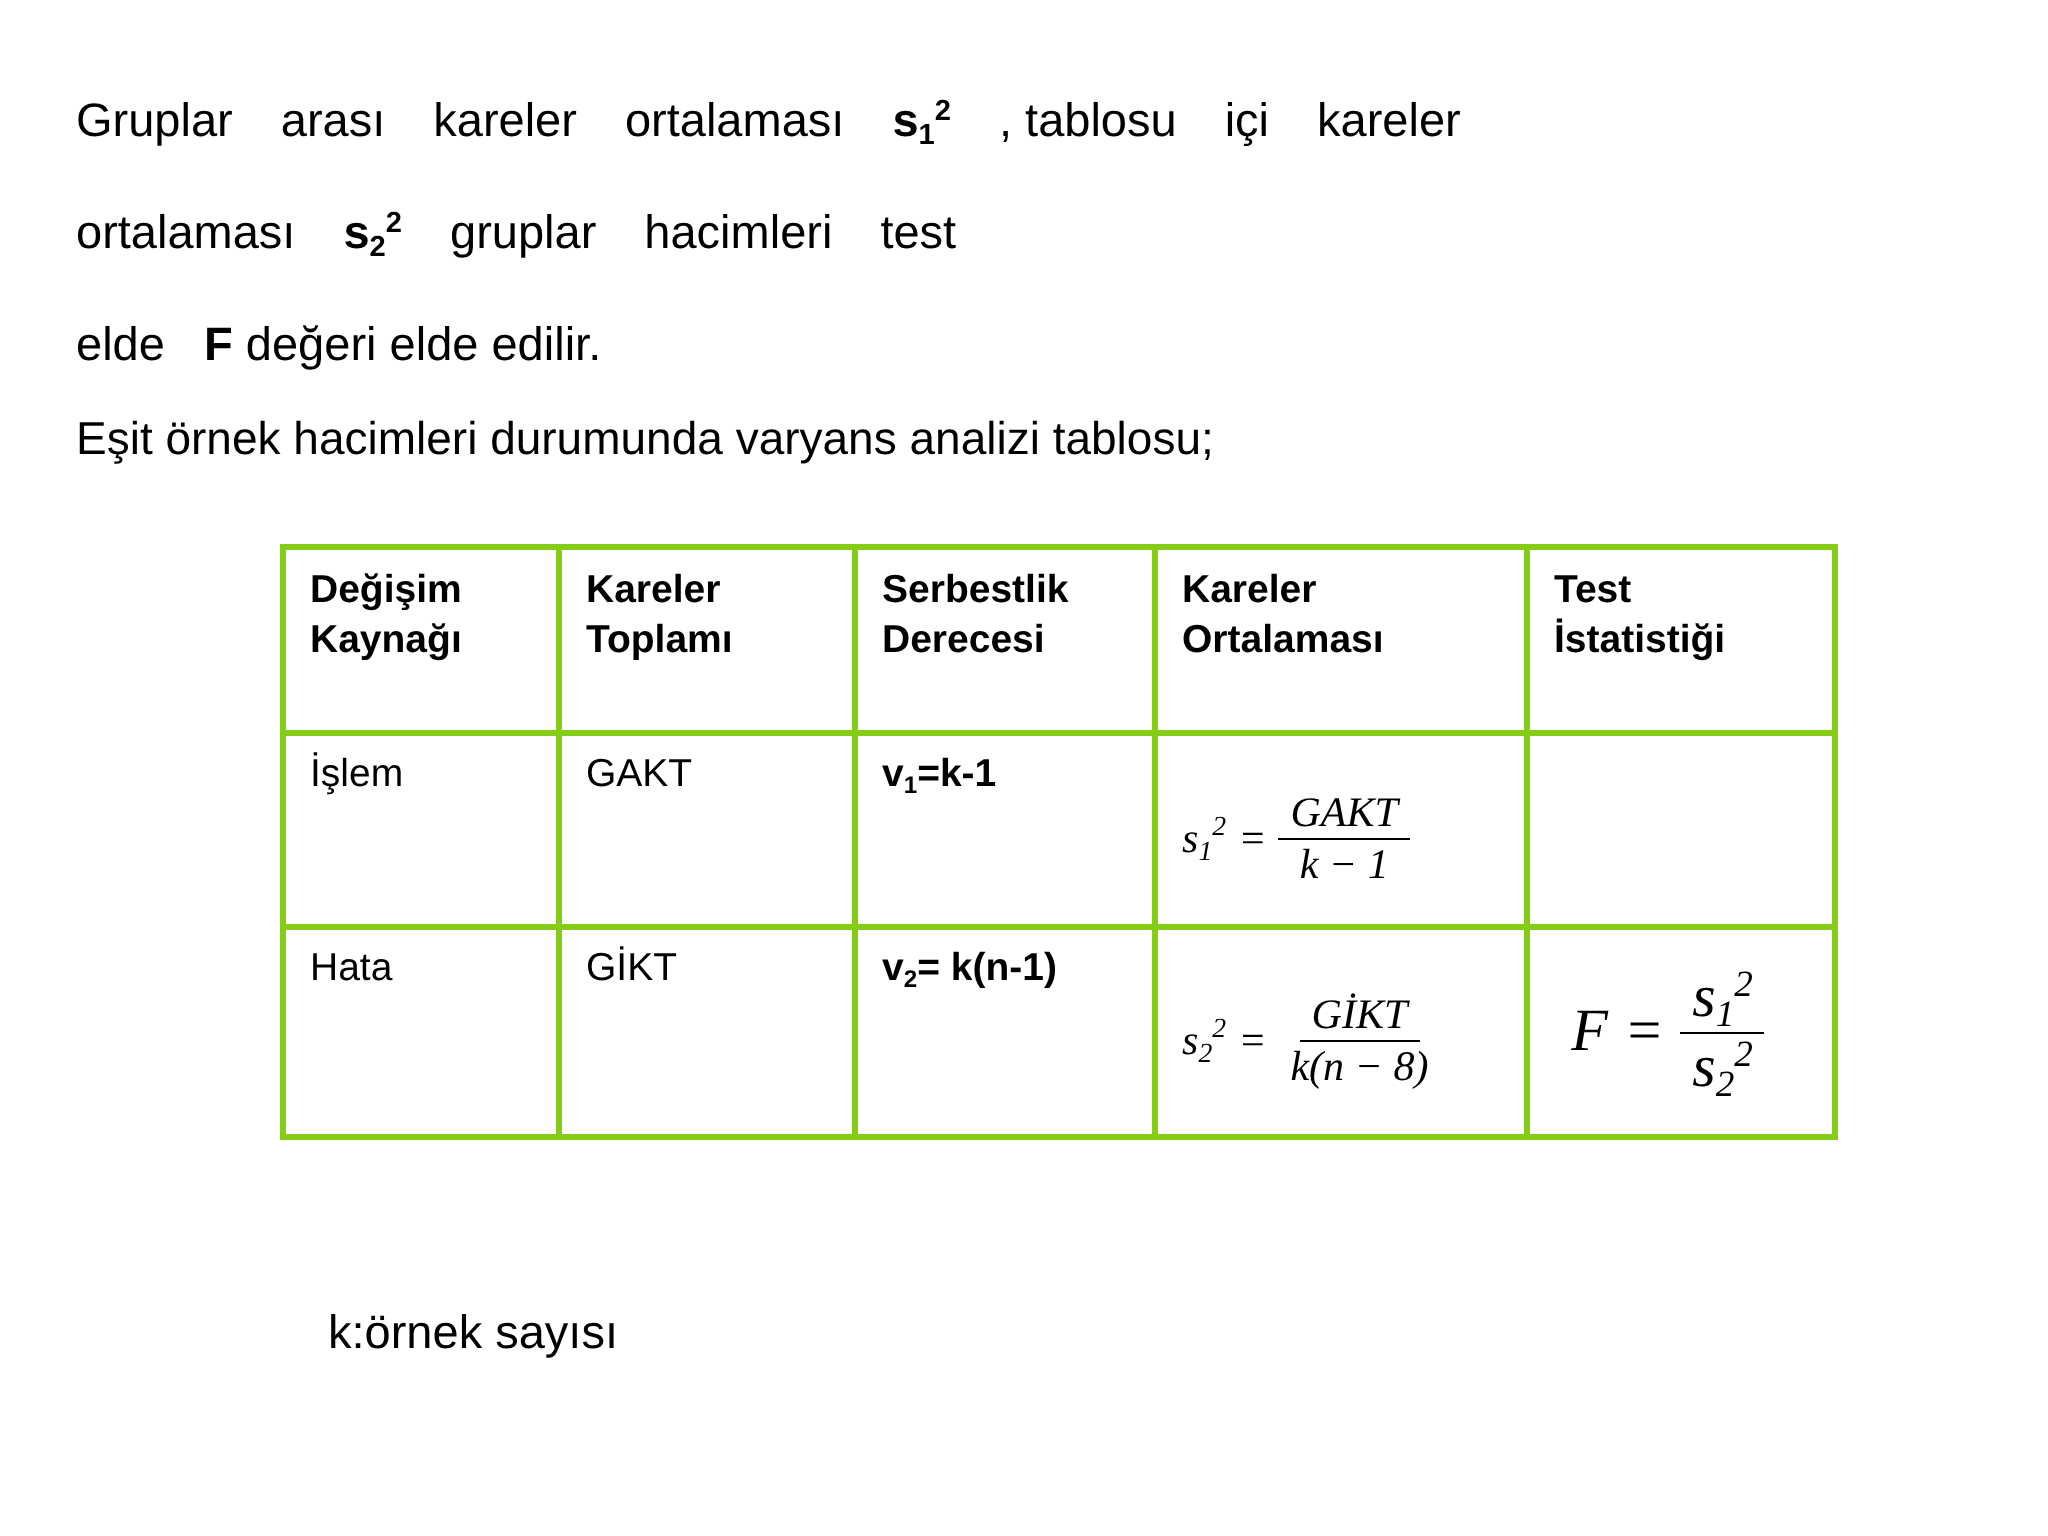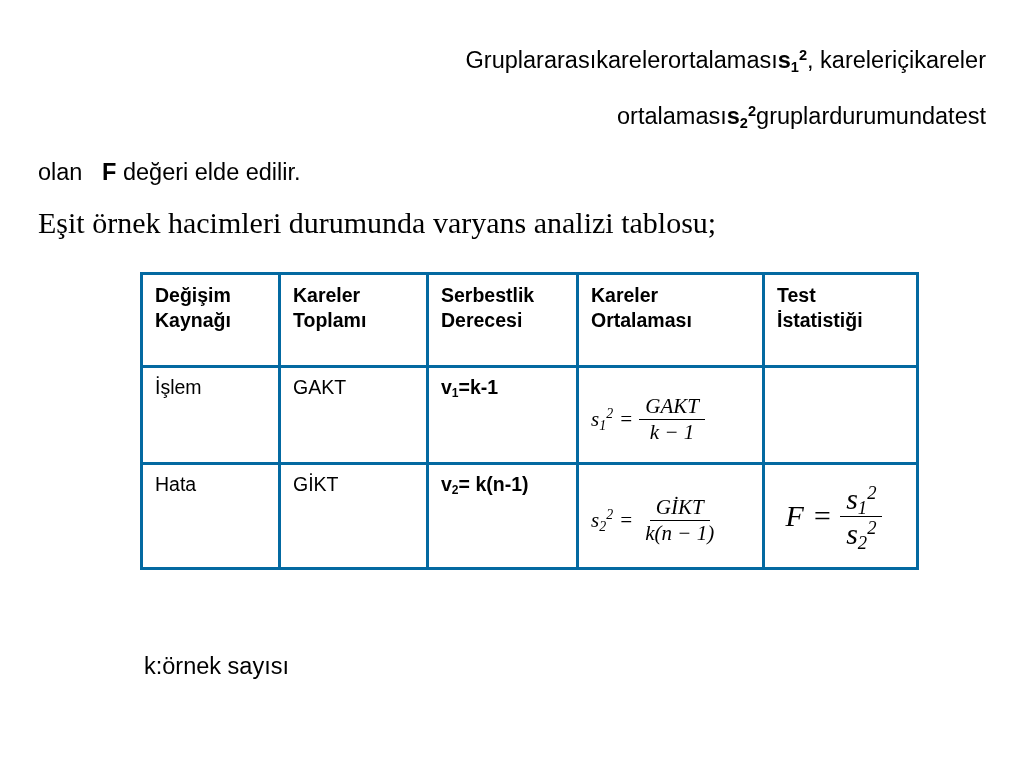--- a/index.html
+++ b/index.html
@@ -32,52 +32,52 @@
     line-height: 56px;
     text-align: justify;
     text-justify: inter-word;
   }
   .intro .line {
     display: block;
     white-space: nowrap;
   }
   .intro .just {
     display: flex;
-    justify-content: flex-end;
+    justify-content: flex-start;
+    gap: 24px;
   }
   .bold { font-weight: bold; }
   sub, sup {
     font-size: 0.62em;
     line-height: 0;
   }
   sub { vertical-align: -0.28em; }
   sup { vertical-align: 0.55em; }
 
   .subtitle {
     position: absolute;
     left: 38px;
     top: 206px;
-    font-size: 30px;
+    font-size: 23px;
     white-space: nowrap;
-    font-family: Liberation Serif, serif;
   }
 
   
   .tbl-wrap {
     position: absolute;
     left: 140px;
     top: 272px;
   }
   table.anova {
     border-collapse: collapse;
     table-layout: fixed;
     width: 776px;
   }
   table.anova td, table.anova th {
-    border: 3px solid #0369a1;
+    border: 3px solid #84cc16;
     padding: 8px 25px 8px 12px;
     vertical-align: top;
     text-align: left;
     font-size: 19.5px;
     font-weight: normal;
   }
   table.anova thead th {
     font-weight: bold;
     line-height: 1.28;
     height: 74px;
@@ -146,47 +146,47 @@
   }
 
   
   .notes {
     position: absolute;
     left: 144px;
     top: 640px;
     font-size: 23.5px;
     line-height: 52px;
   }
-  .notes div { white-space: nowrap; }
+  .notes div { white-space: nowrap; margin-left: 20px; }
 </style>
 </head>
 <body>
 
 <div class="page">
 
   <div class="intro">
     <span class="line just">
       <span>Gruplar</span>
       <span>arası</span>
       <span>kareler</span>
       <span>ortalaması</span>
       <span class="bold"><span>s</span><sub>1</sub><sup>2</sup></span>
-      <span>, kareler</span>
+      <span>, tablosu</span>
       <span>içi</span>
       <span>kareler</span>
     </span>
     <span class="line just">
       <span>ortalaması</span>
       <span class="bold"><span>s</span><sub>2</sub><sup>2</sup></span>
       <span>gruplar</span>
-      <span>durumunda</span>
+      <span>hacimleri</span>
       <span>test</span>
     </span>
     <span class="line">
-      <span>olan</span>&nbsp;&nbsp;
+      <span>elde</span>&nbsp;&nbsp;
       <span class="bold">F</span>
       <span>değeri elde edilir.</span>
     </span>
   </div>
 
   <div class="subtitle">Eşit örnek hacimleri durumunda varyans analizi tablosu;</div>
 
   <div class="tbl-wrap">
     <table class="anova">
       <colgroup>
@@ -249,21 +249,21 @@
           <td>
             <span class="bold"><span>v</span><sub>2</sub><span>= k(n-1)</span></span>
           </td>
           <td>
             <div class="cell-mid">
               <span class="math">
                 <span class="lhs"><span class="var-s">s</span><sub>2</sub><sup>2</sup></span>
                 <span class="eq">=</span>
                 <span class="frac">
                   <span class="num cap">GİKT</span>
-                  <span class="den">k(n − 1)</span>
+                  <span class="den">k(n − 8)</span>
                 </span>
               </span>
             </div>
           </td>
           <td>
             <div class="cell-center">
               <span class="fstat">
                 <span class="fl">F</span>
                 <span class="feq">=</span>
                 <span class="frac">

